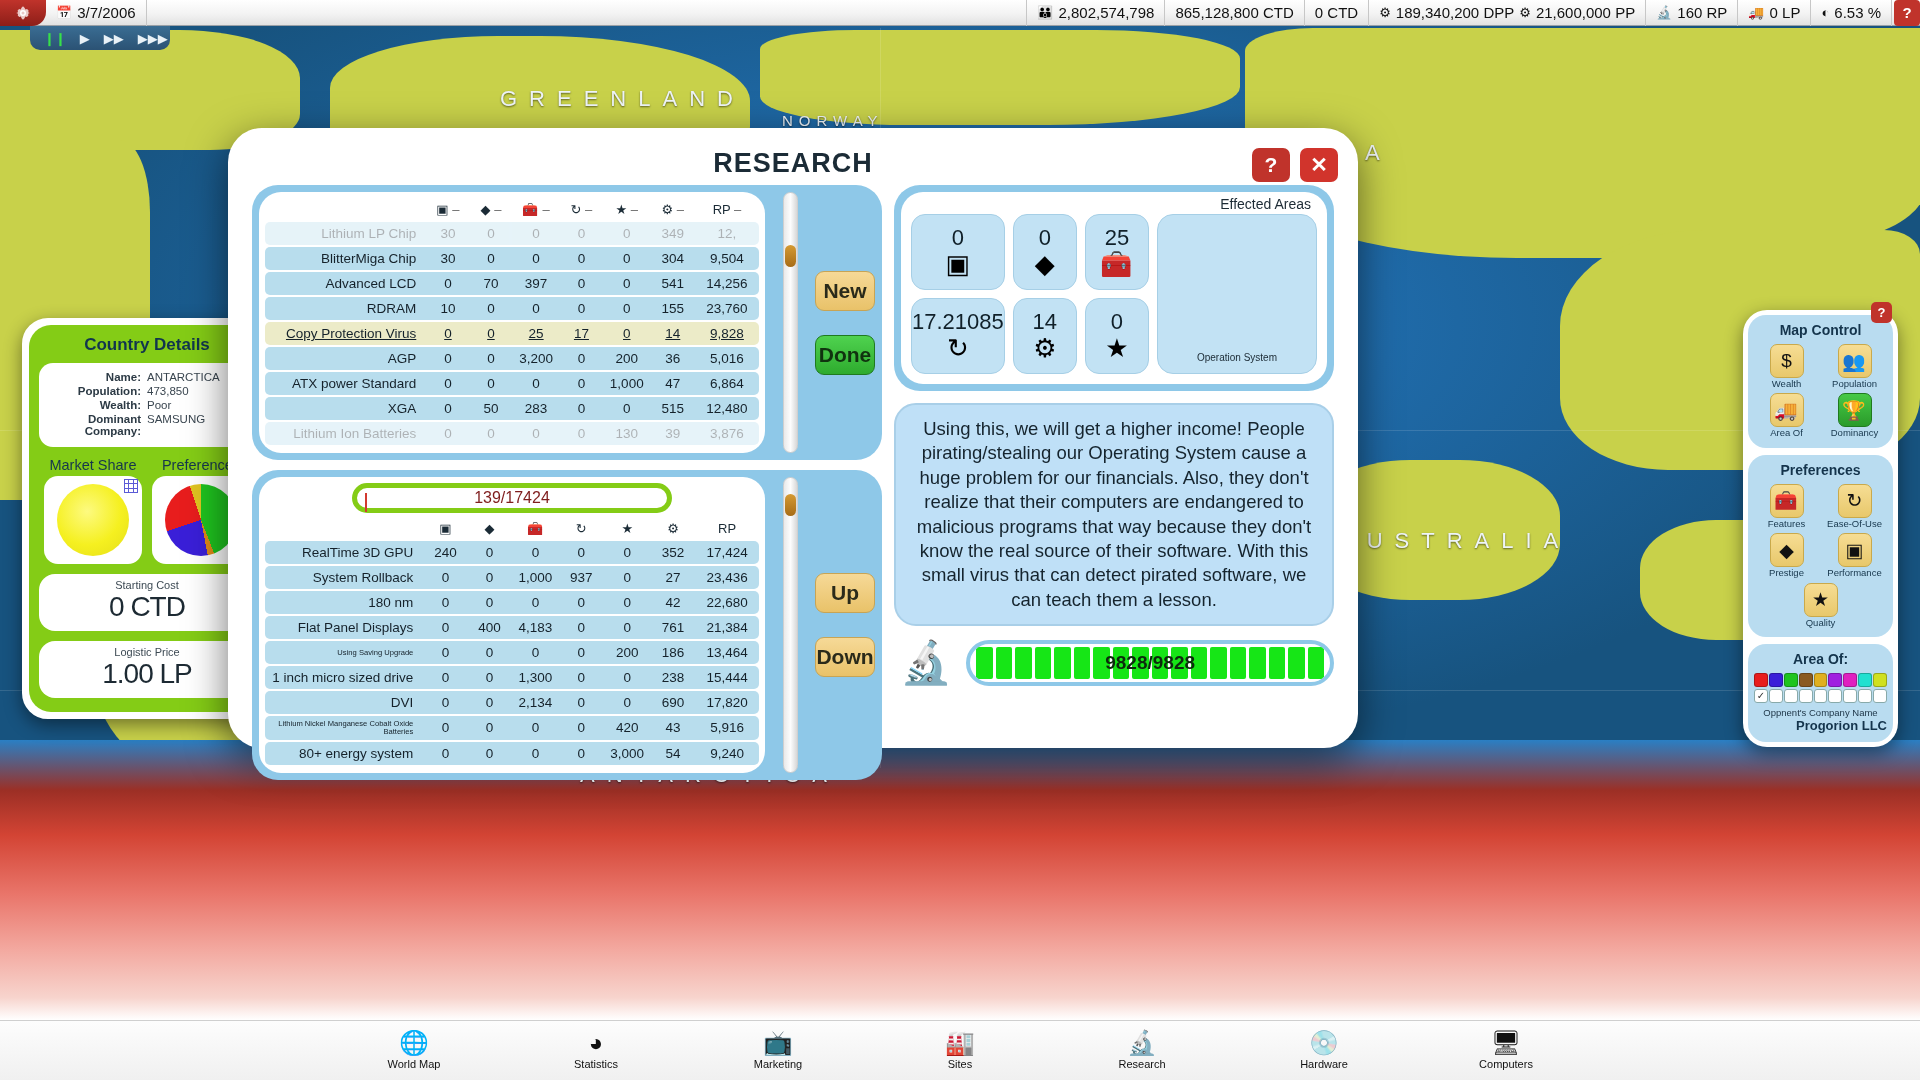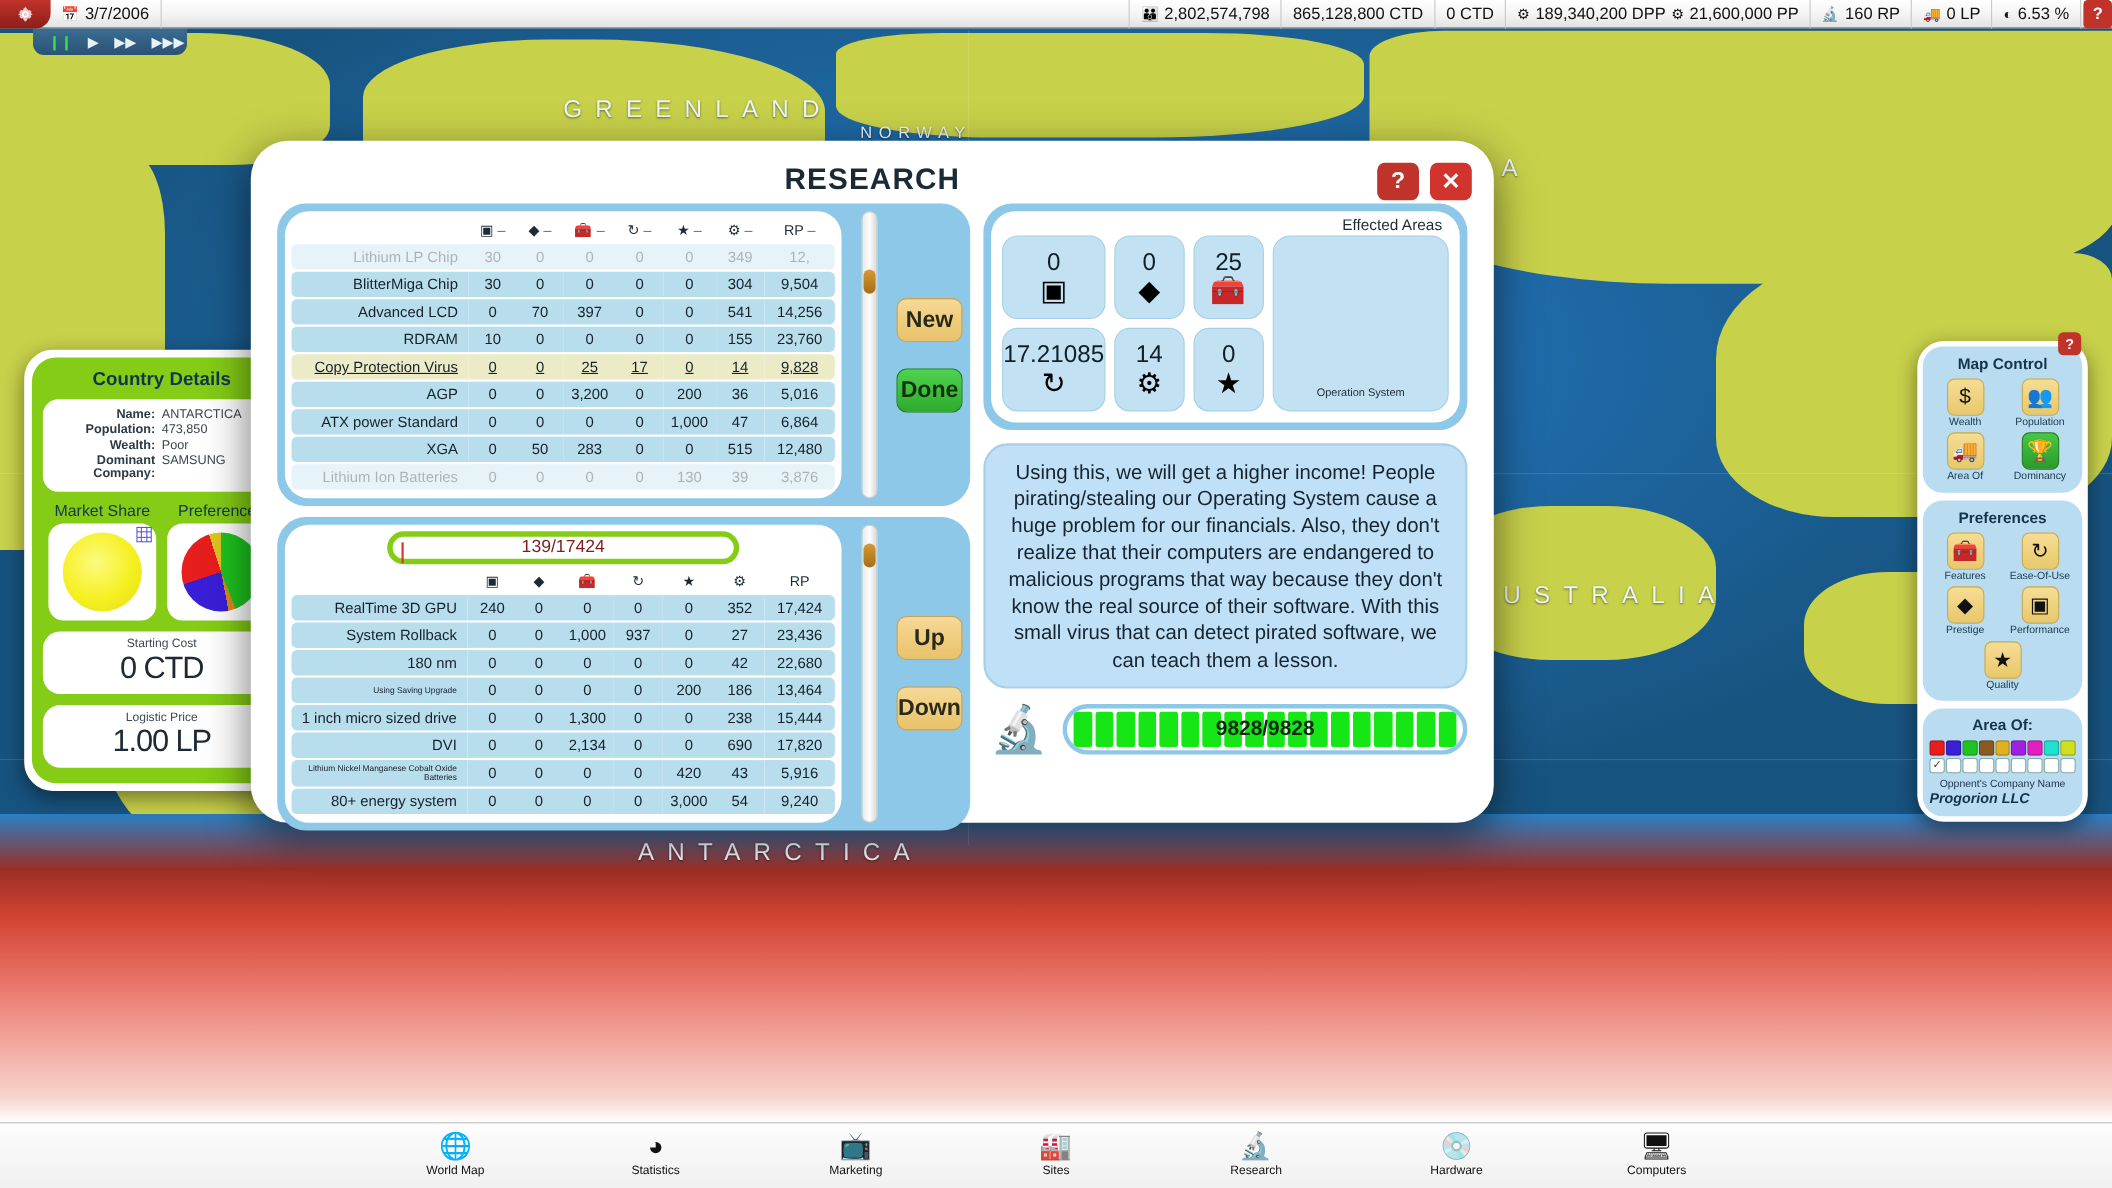--- a/index.html
+++ b/index.html
@@ -125,21 +125,21 @@
     display:flex;align-items:center;justify-content:center;font-size:19px;color:#111;
   }
   .mc-btn.green { background:linear-gradient(180deg,#46c946,#2a9b2a); border-color:#1f7a1f;}
   .mc-lbl { font-size:9.5px; color:#16364c; margin-top:1px; line-height:1.1;}
   .swatches { display:flex; gap:1px; justify-content:center; margin-bottom:2px;}
   .sw { width:14px;height:14px;border-radius:3px;border:1px solid rgba(0,0,0,.25);}
   .checks { display:flex; gap:1px; justify-content:center; margin-bottom:4px;}
   .ck { width:14px;height:14px;border-radius:3px;background:#fff;border:1px solid #8aa;
         font-size:10px;line-height:12px;text-align:center;color:#333;}
   .opp-lbl { font-size:9.5px; text-align:center; color:#20384a;}
-  .opp-name { font-size:13px; font-weight:bold; text-align:left; color:#14344c;font-style:italic;}
+  .opp-name { font-size:13px; font-weight:bold; text-align:right; color:#14344c;}
 
   
   #research-dialog {
     position:absolute; left:228px; top:128px; width:1130px; height:620px;
     background:#ffffff; border-radius:34px;
     box-shadow:0 12px 40px rgba(0,0,0,.55); z-index:30;
     padding:8px;
   }
   .rd-title {
     text-align:center; font-size:27px; font-weight:bold; color:#1b2b36;
@@ -267,21 +267,21 @@
   <div class="landmass" style="left:0;top:140px;width:150px;height:360px;border-radius:0 20% 40% 0;"></div>
   <div class="landmass" style="left:1560px;top:230px;width:360px;height:240px;border-radius:40% 10% 30% 30%;"></div>
   <div class="landmass" style="left:1310px;top:460px;width:250px;height:140px;border-radius:40%;"></div>
   <div class="landmass" style="left:1640px;top:520px;width:190px;height:120px;border-radius:40%;"></div>
   <div class="landmass" style="left:90px;top:540px;width:180px;height:230px;border-radius:30% 40% 20% 50%;"></div>
   <div class="antarctica"></div>
   <div class="grid-line" style="left:880px;top:28px;width:1px;height:740px;"></div>
   <div class="grid-line" style="left:0;top:430px;width:1920px;height:1px;"></div>
   <div class="grid-line" style="left:0;top:690px;width:1920px;height:1px;"></div>
   <div id="map-labels">
-      <div class="map-label big" style="left: 512px; top: 86px;">GREENLAND</div>
+      <div class="map-label big" style="left: 500px; top: 86px;">GREENLAND</div>
       <div class="map-label" style="left: 782px; top: 112px;">NORWAY</div>
       <div class="map-label big" style="left: 1365px; top: 140px;">A</div>
       <div class="map-label big" style="left: 1340px; top: 528px;">AUSTRALIA</div>
       <div class="map-label big" style="left: 580px; top: 762px;">ANTARCTICA</div>
     </div>
 </div>
 
 <div id="topbar">
   <div class="tb-gear">
     <svg width="18" height="18" viewBox="0 0 24 24" fill="#fff">
@@ -648,20 +648,30 @@
                   </tr>
                   <tr>
                     <td>180 nm</td>
                     <td class="num">0</td>
                     <td class="num">0</td>
                     <td class="num">0</td>
                     <td class="num">0</td>
                     <td class="num">0</td>
                     <td class="num">42</td>
                     <td class="rp">22,680</td>
+                  </tr>
+                  <tr>
+                    <td>Flat Panel Displays</td>
+                    <td class="num">0</td>
+                    <td class="num">400</td>
+                    <td class="num">4,183</td>
+                    <td class="num">0</td>
+                    <td class="num">0</td>
+                    <td class="num">761</td>
+                    <td class="rp">21,384</td>
                   </tr>
                   <tr>
                     <td>
                       <span class="tiny">Using Saving Upgrade</span>
                     </td>
                     <td class="num">0</td>
                     <td class="num">0</td>
                     <td class="num">0</td>
                     <td class="num">0</td>
                     <td class="num">200</td>

